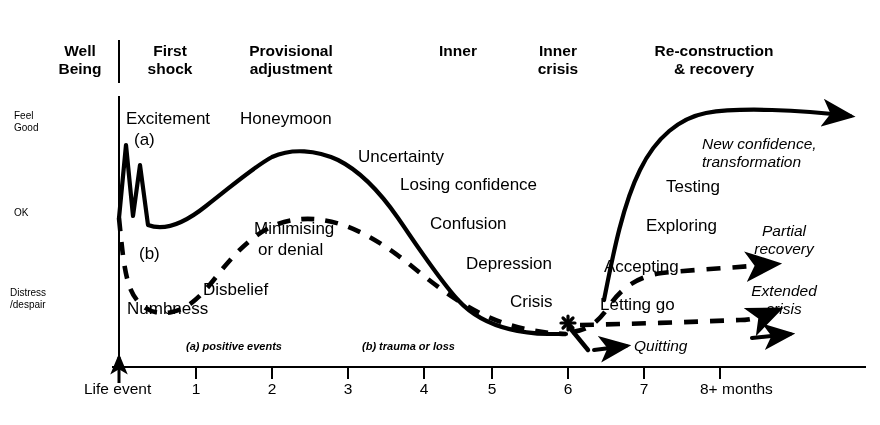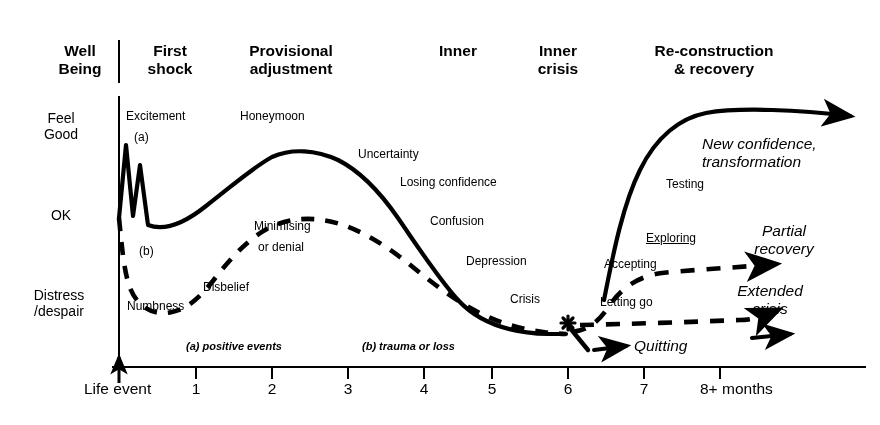--- a/index.html
+++ b/index.html
@@ -33,26 +33,26 @@
     line-height: 1.08;
     color: #000;
   }
   .phase {
     font-weight: bold;
     font-size: 15.5px;
     text-align: center;
     line-height: 1.16;
   }
   .axis-y-label {
-    font-size: 14px;
-    text-align: center;
+    font-size: 10px;
+    text-align: left;
     line-height: 1.16;
   }
   .stage-label {
-    font-size: 12px;
+    font-size: 17px;
   }
   .ital {
     font-style: italic;
     font-size: 15.5px;
     line-height: 1.16;
   }
   .ital.right { text-align: center; }
   .footnote {
     font-style: italic;
     font-weight: bold;
@@ -198,32 +198,32 @@
   <div class="lbl stage-label" style="left:258px; top:241px;">or denial</div>
 
   <div class="lbl stage-label" style="left:358px; top:148px;">Uncertainty</div>
   <div class="lbl stage-label" style="left:400px; top:176px;">Losing confidence</div>
   <div class="lbl stage-label" style="left:430px; top:215px;">Confusion</div>
   <div class="lbl stage-label" style="left:466px; top:255px;">Depression</div>
   <div class="lbl stage-label" style="left:510px; top:293px;">Crisis</div>
 
   <div class="lbl stage-label" style="left:600px; top:296px;">Letting go</div>
   <div class="lbl stage-label" style="left:604px; top:258px;">Accepting</div>
-  <div class="lbl stage-label" style="left:646px; top:232px;text-decoration:underline;">Exploring</div>
+  <div class="lbl stage-label" style="left:646px; top:217px;">Exploring</div>
   <div class="lbl stage-label" style="left:666px; top:178px;">Testing</div>
 
   <div class="lbl ital" style="left:702px; top:135px;">
     <div>New confidence,</div>
     <div>transformation</div>
   </div>
   <div class="lbl ital right" style="left:700px; top:222px; width:168px;">
     <div>Partial</div>
     <div>recovery</div>
   </div>
-  <div class="lbl ital right" style="left:686px; top:282px; width:168px;">
+  <div class="lbl ital right" style="left:700px; top:282px; width:168px;">
     <div>Extended</div>
     <div>crisis</div>
   </div>
   <div class="lbl ital" style="left:634px; top:337px;">Quitting</div>
 
   <div class="lbl footnote" style="left:186px; top:341px;">(a) positive events</div>
   <div class="lbl footnote" style="left:362px; top:341px;">(b) trauma or loss</div>
 
   <div class="lbl axis-origin-lbl" style="left:84px; top:381px;">Life event</div>
 

